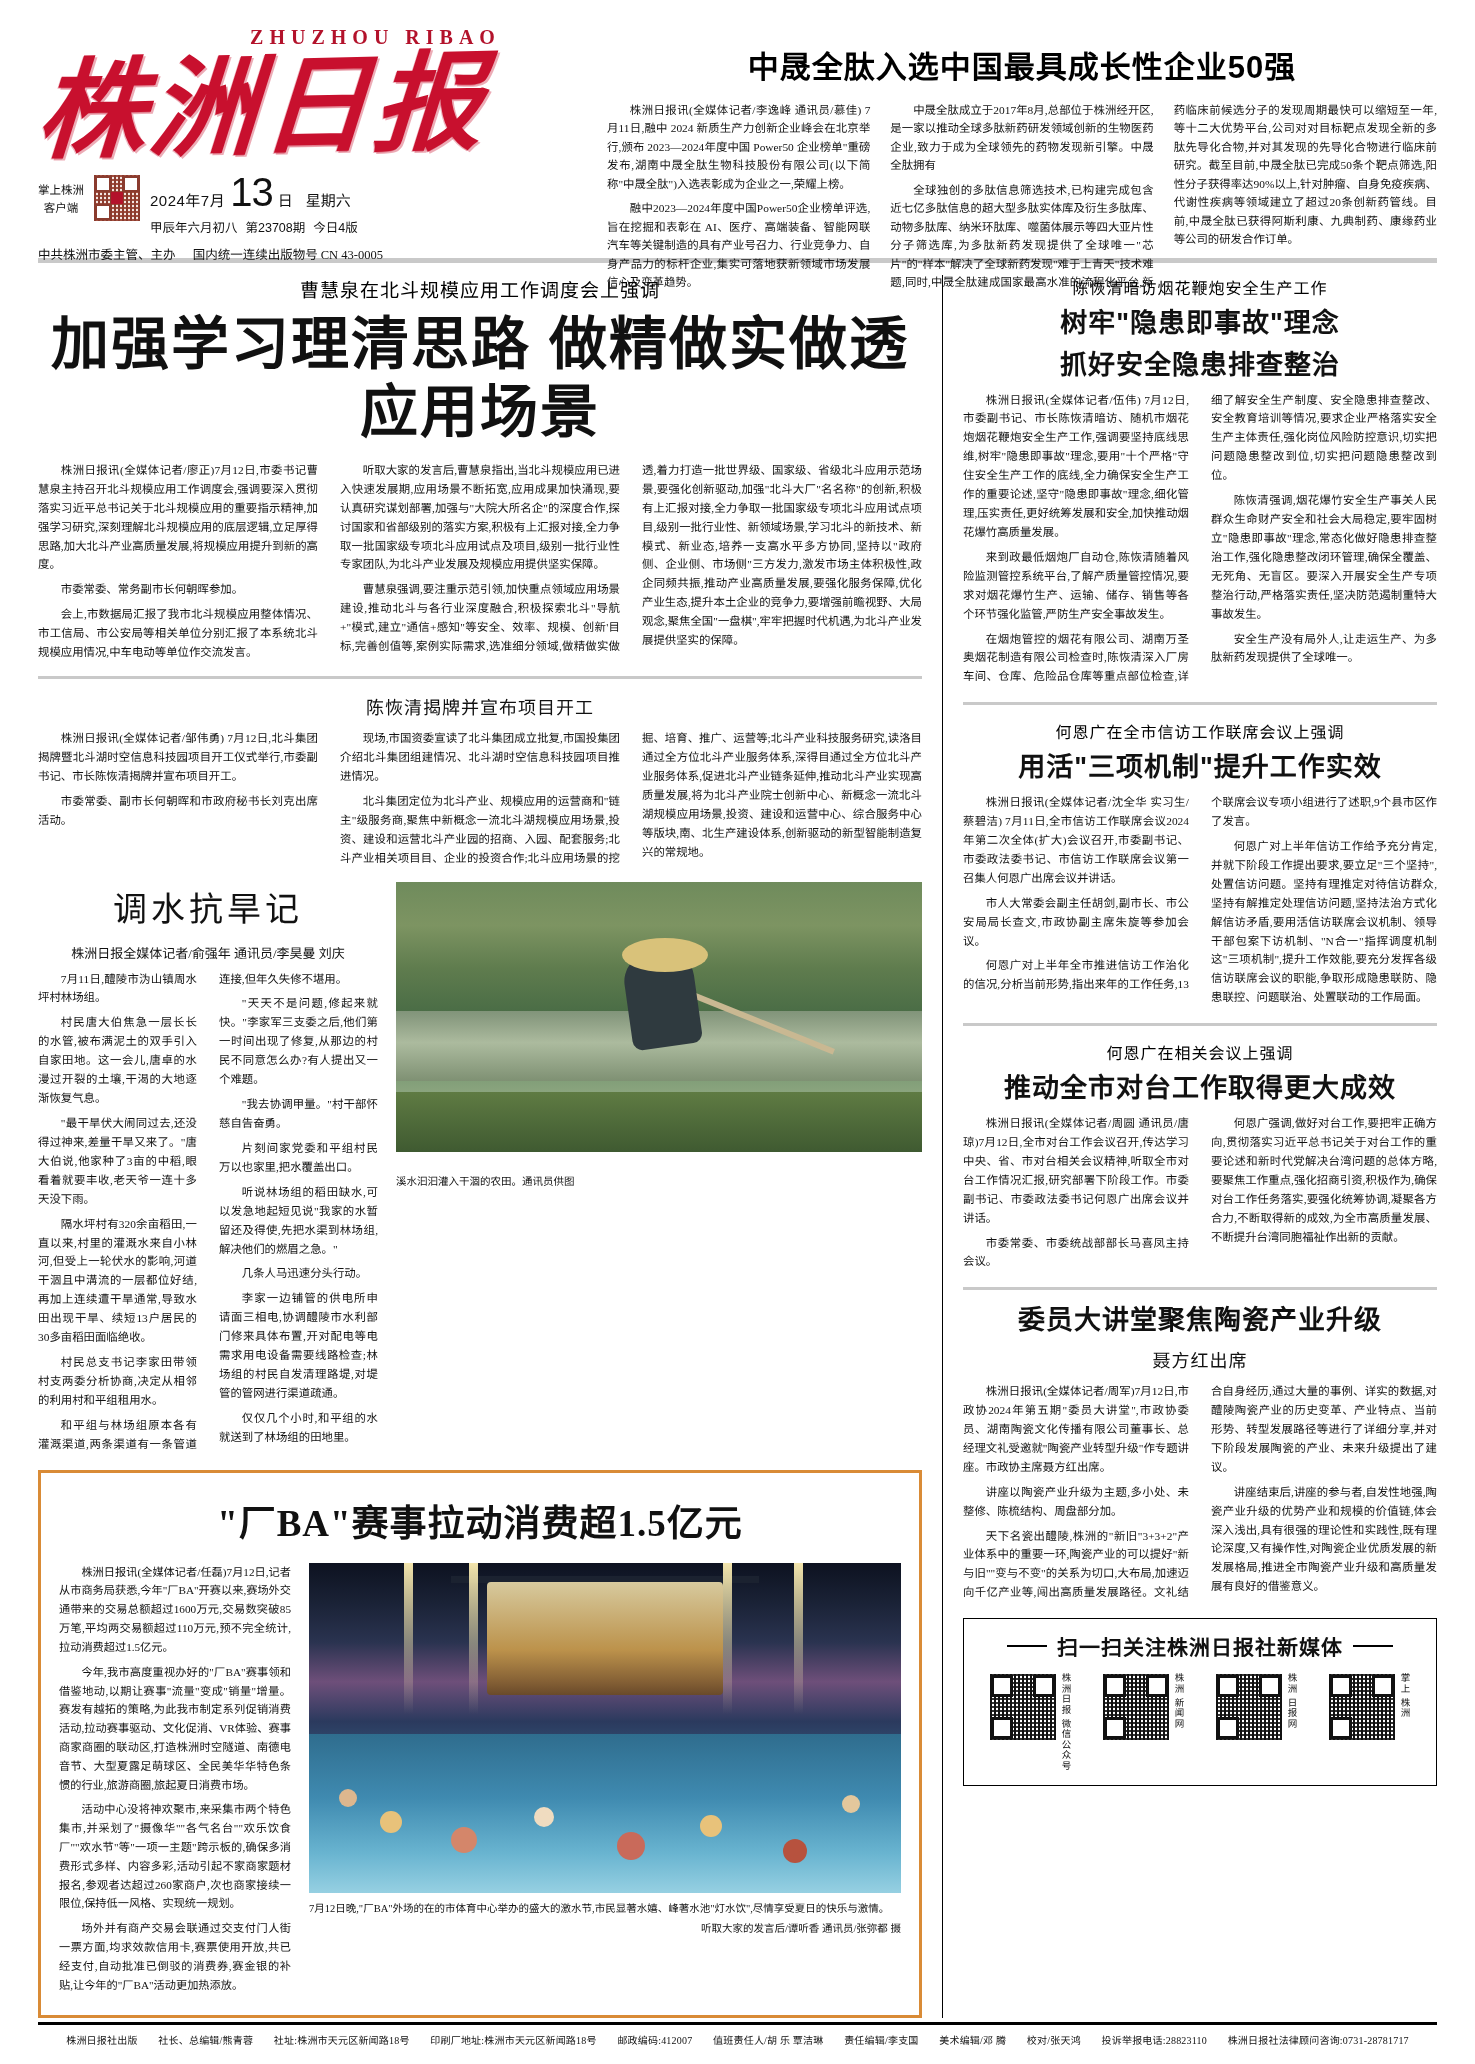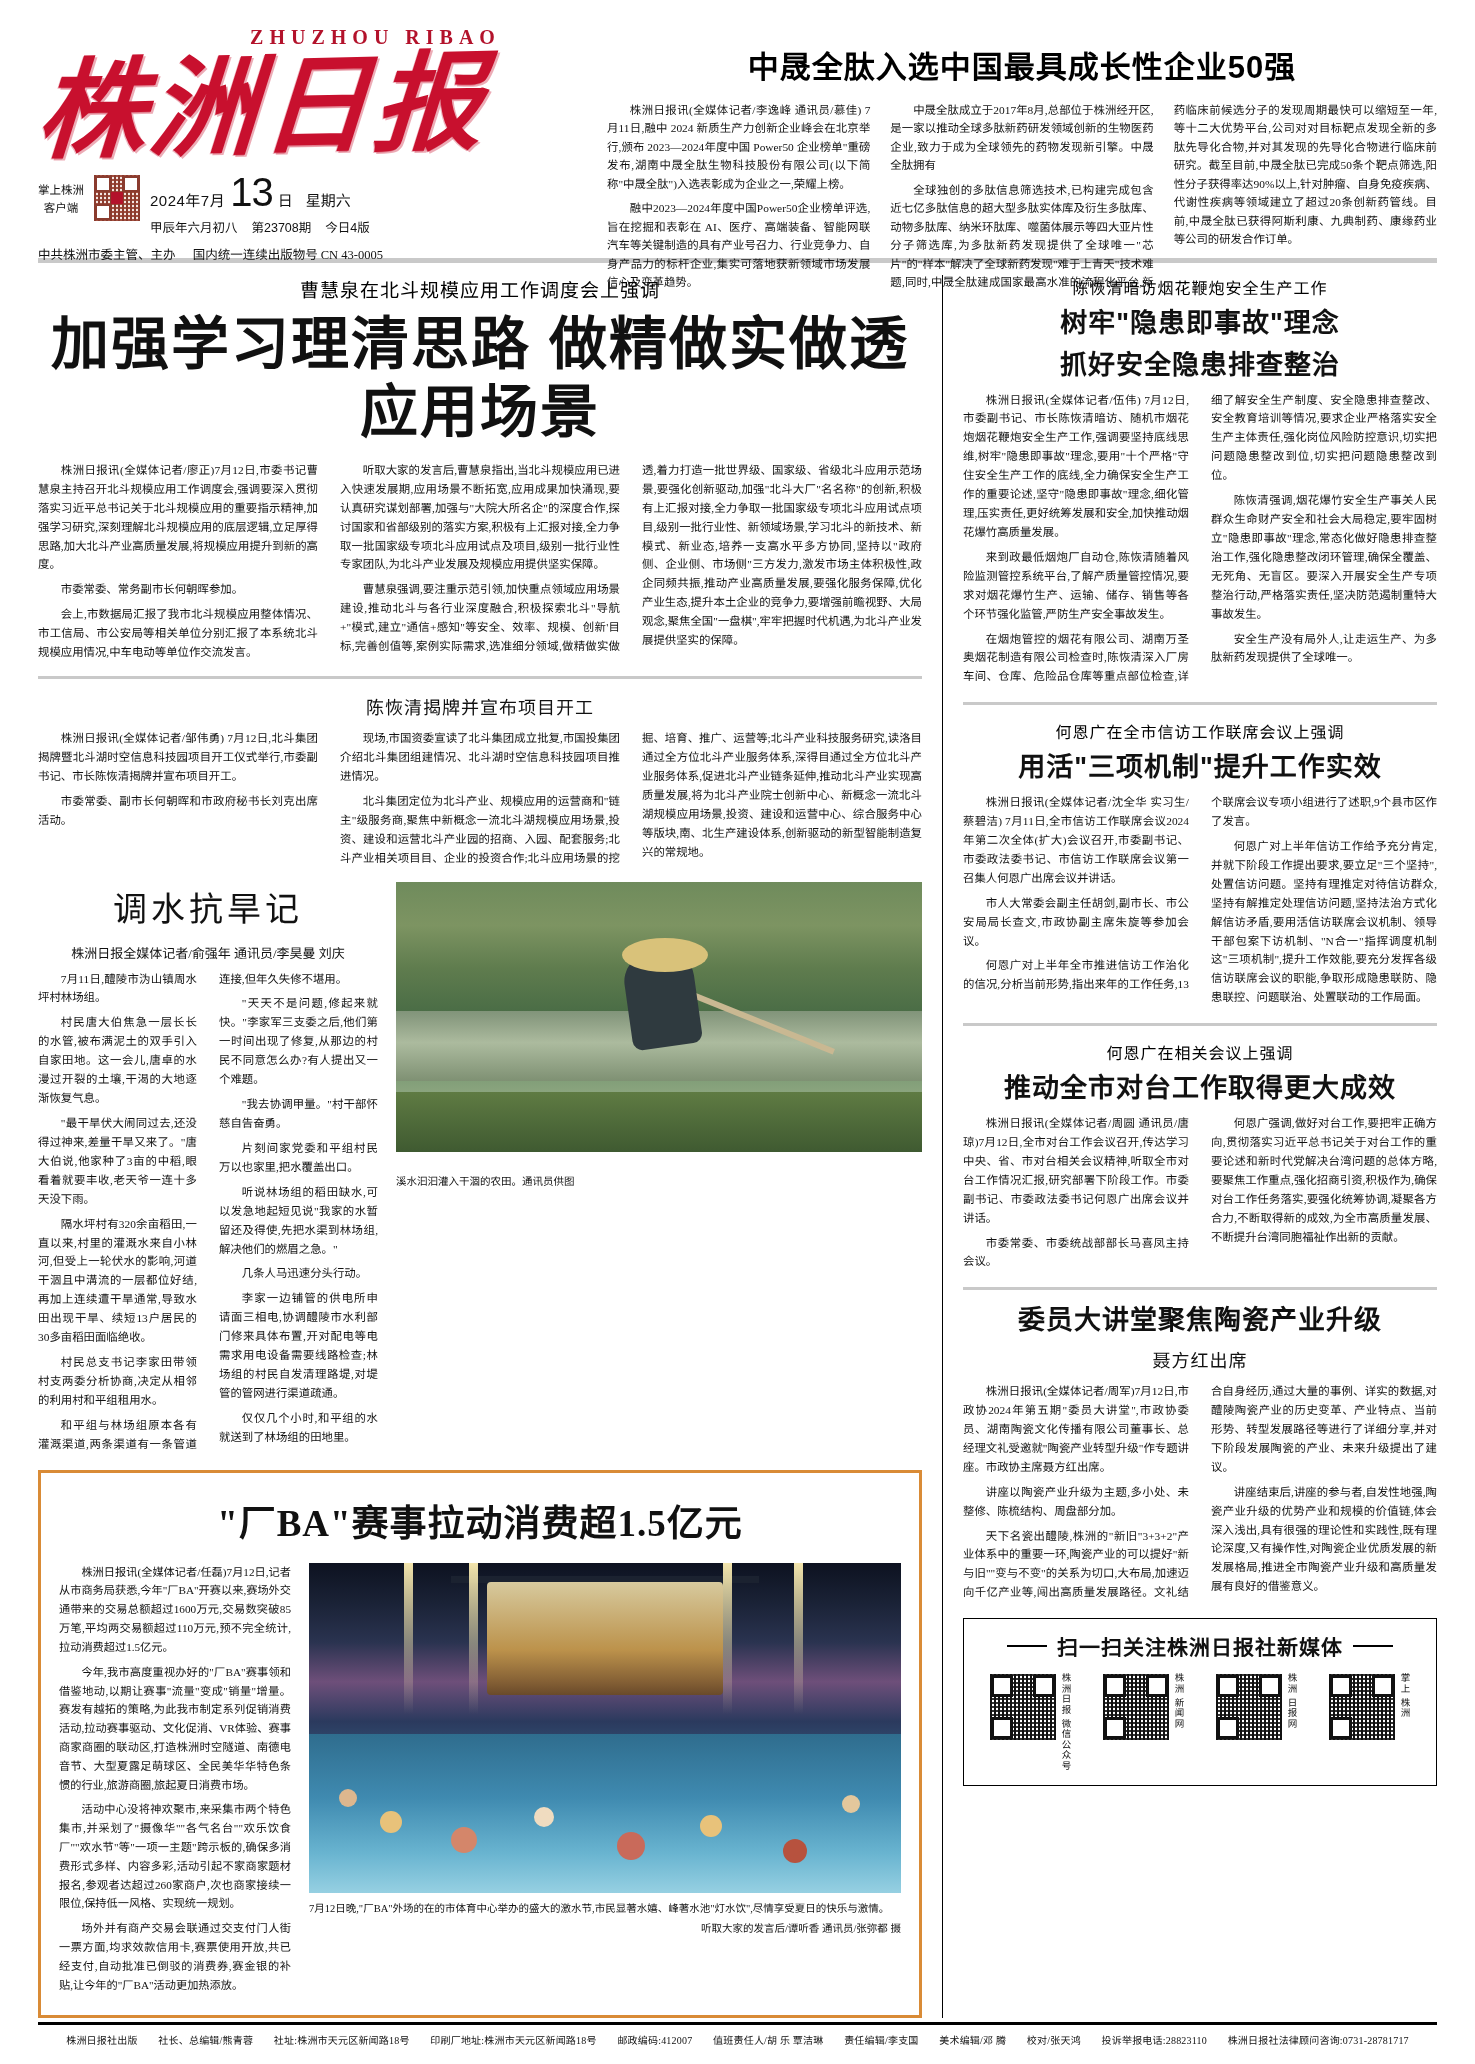--- a/index.html
+++ b/index.html
@@ -48,21 +48,21 @@
   }
   .qr::after{content:"";position:absolute;left:17px;top:17px;width:12px;height:12px;background:#b3122b;}
   .qr-c{position:absolute;width:12px;height:12px;border:2.5px solid #8a3b2e;background:#fff;}
   .qr-c.a{left:1px;top:1px}.qr-c.b{right:1px;top:1px}.qr-c.c{left:1px;bottom:1px}
   .mast-dates{font-size:12.5px;line-height:1.6;padding-top:6px;}
   .date-row1{display:flex;align-items:baseline;gap:5px;}
   .date-ymd{font-size:15px;letter-spacing:.5px;}
   .date-day{font-size:40px;line-height:.8;font-weight:400;font-family:"Liberation Sans","DejaVu Sans",sans-serif;letter-spacing:-1px;}
   .date-ri{font-size:15px;}
   .date-week{font-size:15px;margin-left:8px;}
-  .date-row2{font-size:12.5px;display:flex;gap:14px;margin-top:5px;}
+  .date-row2{font-size:12.5px;display:flex;gap:8px;margin-top:5px;}
   .mast-org{font-size:12.5px;margin-top:6px;white-space:nowrap;}
   .mast-org span{margin-right:14px;}
 
   
   .mast-right{flex:1;padding-left:14px;padding-top:16px;}
   .lead-title{
     font-family:"Liberation Sans","DejaVu Sans",sans-serif;
     font-weight:700;font-size:31px;text-align:center;letter-spacing:1px;
     color:#000;margin-bottom:14px;
   }

